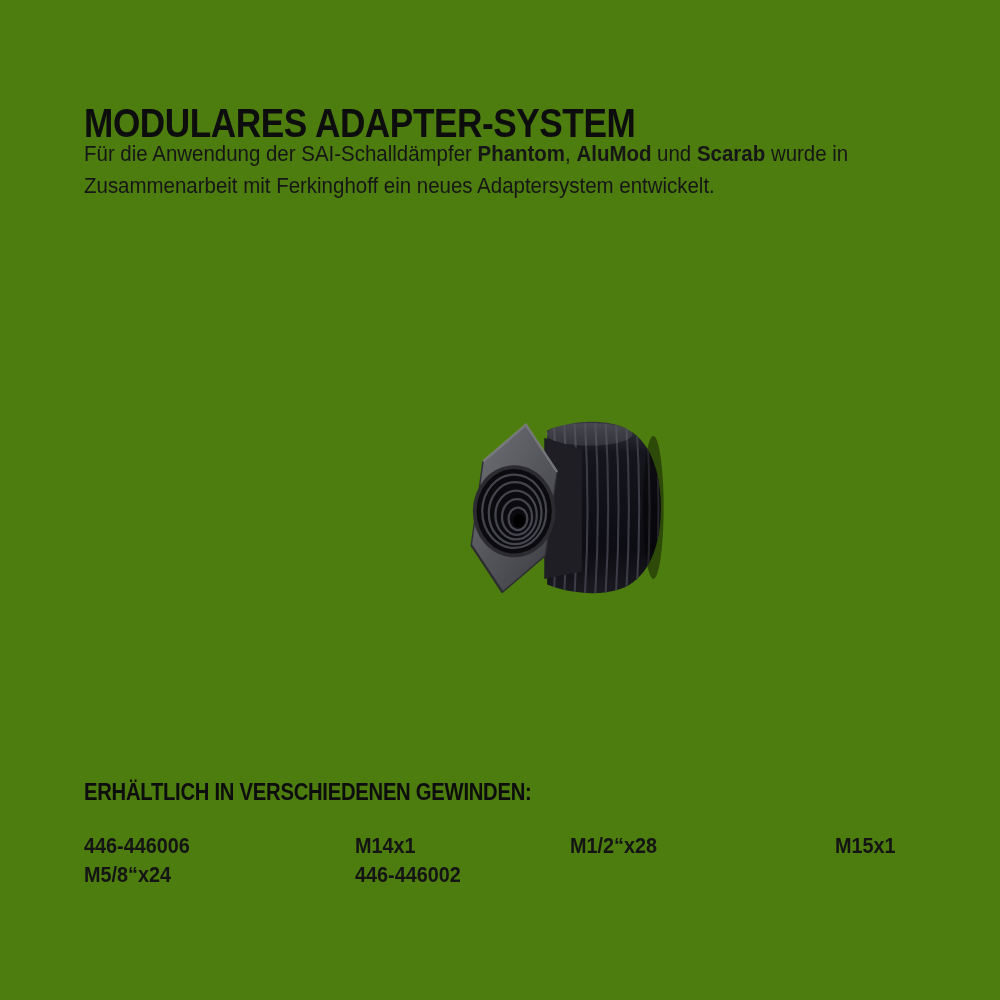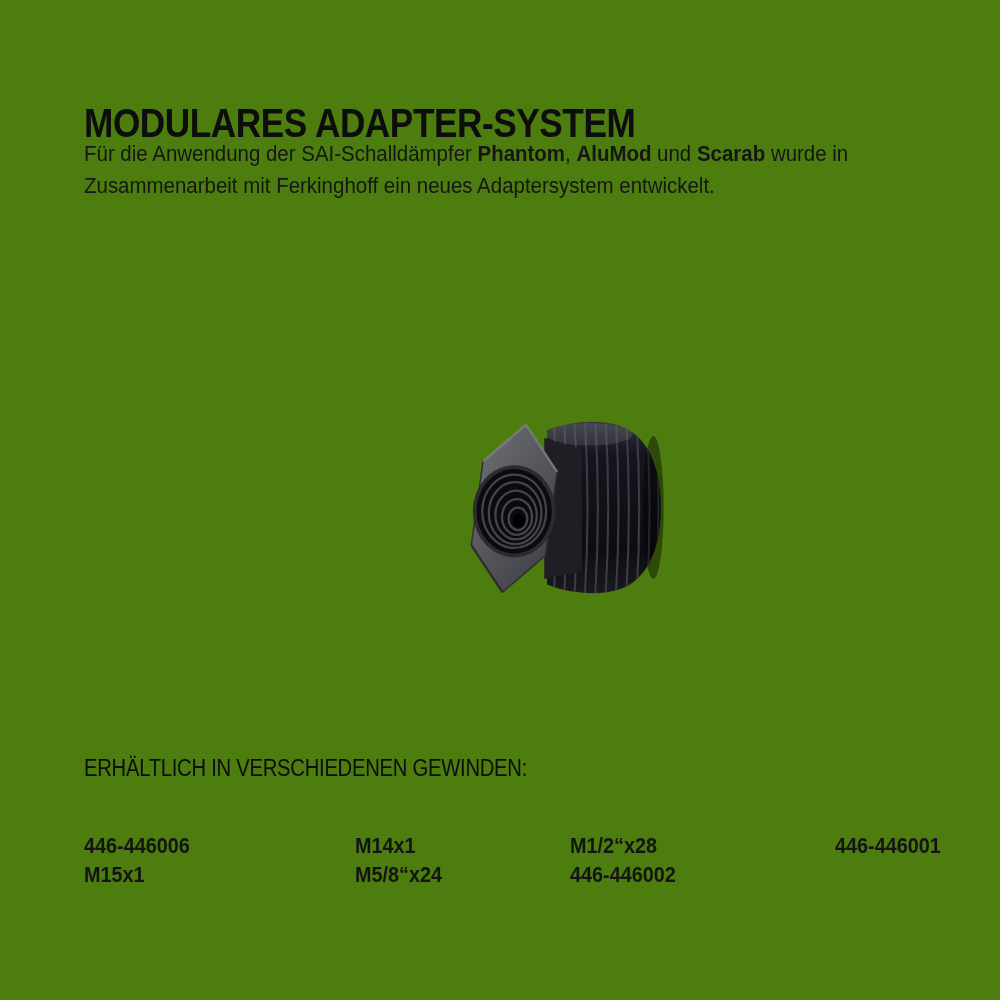--- a/index.html
+++ b/index.html
@@ -56,23 +56,23 @@
     left: 399px;
     top: 386px;
     width: 235px;
     height: 212px;
   }
   .product-figure svg { display: block; width: 100%; height: 100%; }
 
   .avail-heading {
     position: absolute;
     left: 84px;
-    top: 736px;
+    top: 760px;
     font-size: 23px;
-    font-weight: 400;
+    font-weight: 700;
     letter-spacing: -0.3px;
     color: #0d0d0d;
     line-height: 1.2;
   }
 
   .thread-table {
     position: absolute;
     left: 84px;
     top: 815px;
     width: 880px;
@@ -160,21 +160,20 @@
   </figure>
 
   <h2 class="avail-heading"><span class="cond">ERHÄLTLICH IN VERSCHIEDENEN GEWINDEN:</span></h2>
 
   <div class="thread-table">
 
     <div class="cell"><span class="cond">446-446006</span></div>
     <div class="cell"><span class="cond">M14x1</span></div>
     <div class="cell"><span class="cond">M1/2“x28</span></div>
 
-    <div class="cell"><span class="cond">446-446001</span></div>
     <div class="cell"><span class="cond">M15x1</span></div>
     <div class="cell"><span class="cond">M5/8“x24</span></div>
 
     <div class="cell"><span class="cond">446-446002</span></div>
     <div class="cell"></div>
     <div class="cell"></div>
   </div>
 
 </div>
 

